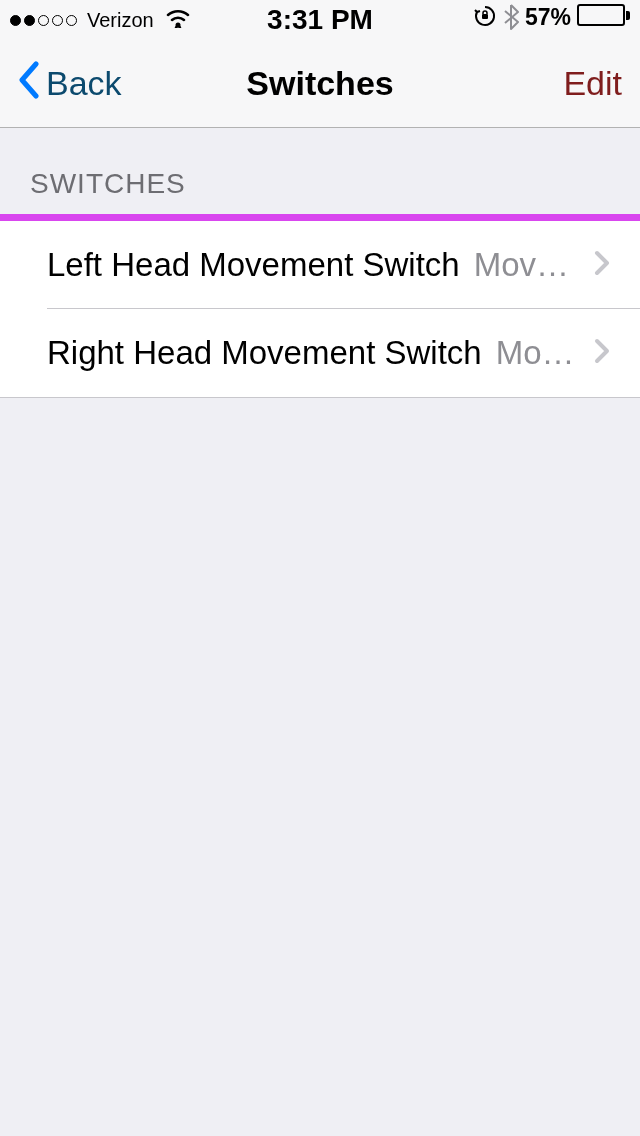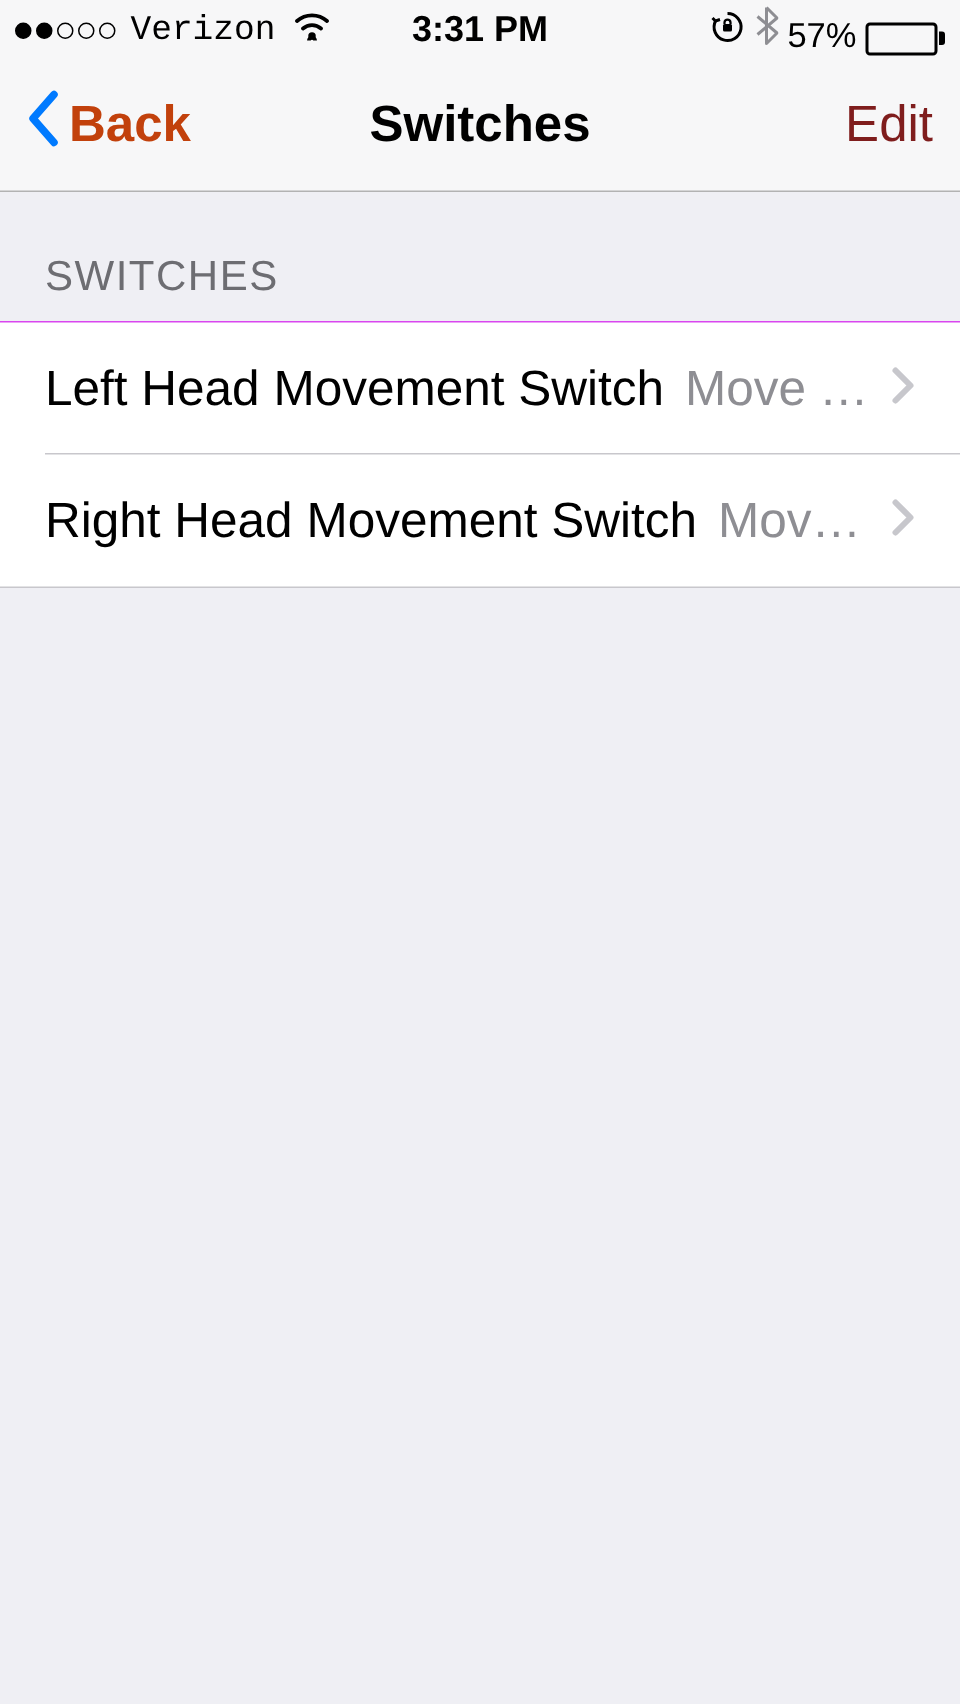--- a/index.html
+++ b/index.html
@@ -38,38 +38,38 @@
     .dot {
       width: 11px;
       height: 11px;
       border-radius: 50%;
       border: 1.5px solid #000;
     }
     .dot.filled {
       background: #000;
     }
     .carrier {
-      font-size: 23px;
+      font-size: 20px;
       margin-left: 4px;
-      font-family: Liberation Mono, monospace;
     }
     .wifi-icon {
       margin-left: 4px;
     }
     .status-center {
       position: absolute;
       left: 50%;
       transform: translateX(-50%);
-      font-size: 24px;
+      font-size: 28px;
       font-weight: 600;
     }
     .status-right {
       display: flex;
-      align-items: flex-end;
+      align-items: flex-start;
       gap: 6px;
+      font-weight: bold;
     }
     .battery-pct {
       font-size: 23px;
     }
     .battery {
       display: inline-flex;
       align-items: center;
     }
     .battery-body {
       width: 48px;
@@ -97,24 +97,23 @@
       border-bottom: 1px solid #b2b2b2;
       display: flex;
       align-items: center;
       justify-content: space-between;
       padding: 0 18px;
       position: relative;
     }
     .nav-back {
       display: flex;
       align-items: center;
-      color: #c2410c;
+      color: #0c4a6e;
       font-size: 34px;
       gap: 6px;
-      font-weight: bold;
     }
     .nav-title {
       position: absolute;
       left: 50%;
       transform: translateX(-50%);
       font-size: 34px;
       font-weight: 600;
       color: #000;
     }
     .nav-edit {
@@ -122,22 +121,23 @@
       font-size: 34px;
     }
     .section-header {
       padding: 40px 30px 14px 30px;
       color: #6d6d72;
       font-size: 28px;
       letter-spacing: 1px;
     }
     .list {
       background: #fff;
-      border-top: 1px solid #d946ef;
+      border-top: 7px solid #d946ef;
       border-bottom: 1px solid #c8c7cc;
+      padding-left: 17px;
     }
     .list-row {
       display: flex;
       align-items: center;
       min-height: 88px;
       padding: 0 30px 0 30px;
       position: relative;
     }
     .list-row:not(:last-child)::after {
       content: "";

